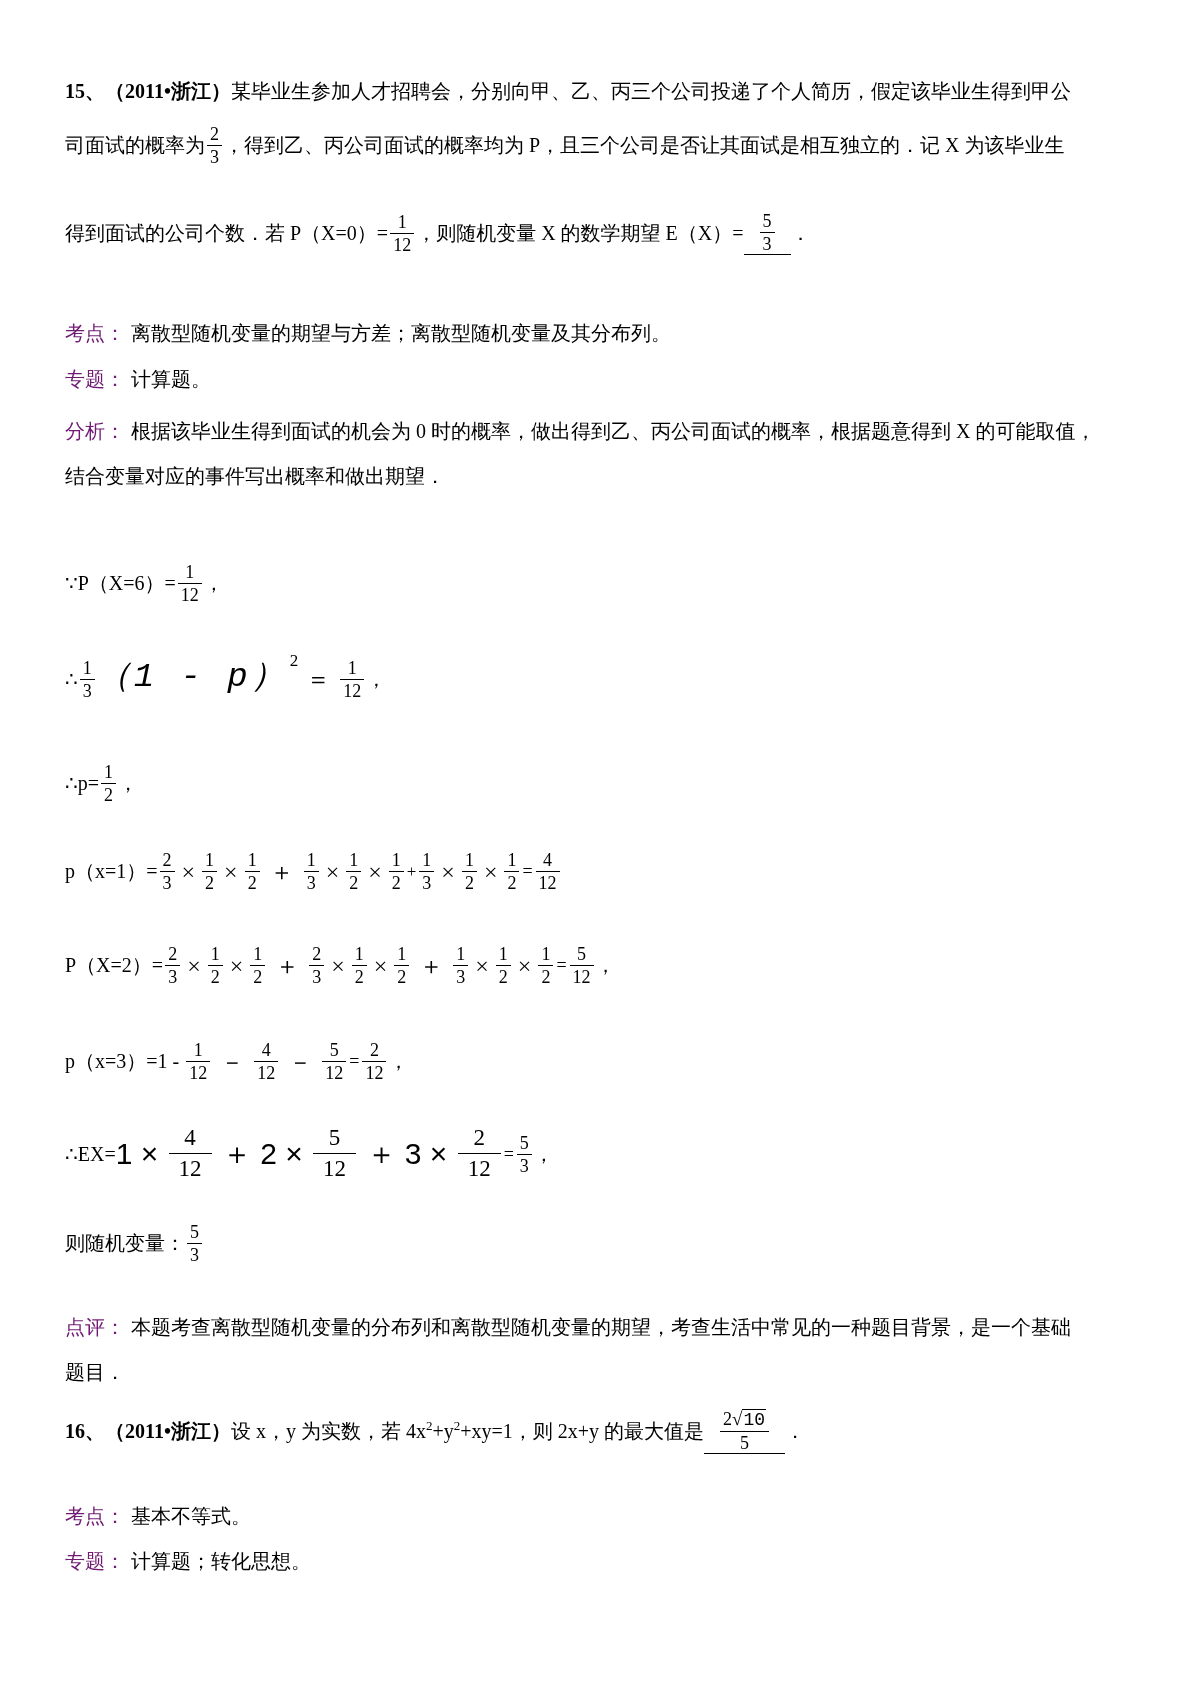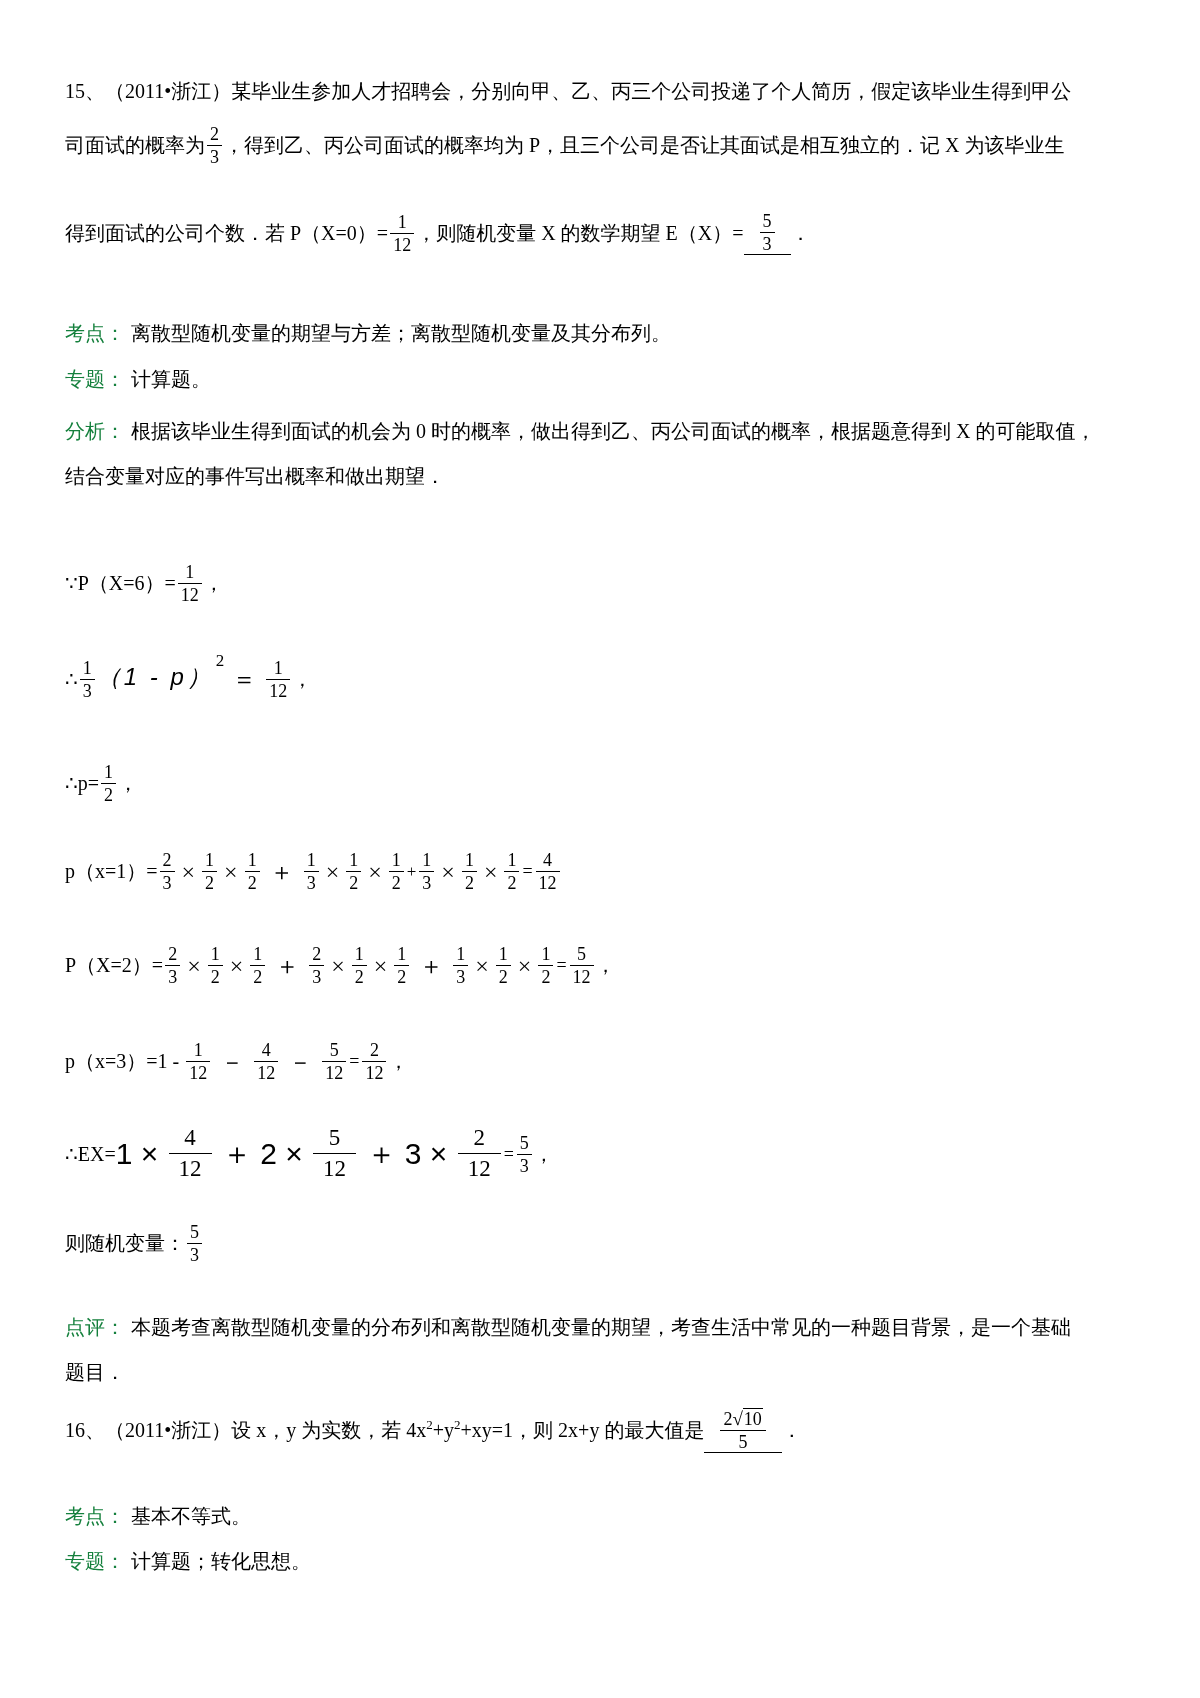--- a/index.html
+++ b/index.html
@@ -12,22 +12,22 @@
     font-family:"Liberation Serif","DejaVu Serif",serif;
     overflow:hidden;
   }
   .line {
     position:absolute;
     left:65px;
     white-space:nowrap;
     font-size:20px;
     line-height:1.5;
   }
-  .blue { color:#15803d; margin-right:6px;text-align:right; }
-  .bold { font-weight:normal; }
+  .blue { color:#701a75; margin-right:6px;text-align:right; }
+  .bold { font-weight:bold; }
   
   .frac {
     display:inline-block;
     vertical-align:middle;
     text-align:center;
     font-size:18px;
     line-height:1.12;
     margin:0 2px;
     position:relative;
     top:-2px;
@@ -42,39 +42,39 @@
   .op    { font-size:24px; vertical-align:middle; margin:0 8px; position:relative; top:-2px; }
   .tight { font-size:17px; vertical-align:middle; margin:0 1px; position:relative; top:-2px; }
   .eqt   { font-size:18px; vertical-align:middle; margin:0 1px; position:relative; top:-2px; }
   .bigtxt {
     font-size:30px;
     vertical-align:middle;
     position:relative; top:-3px;
     font-family:"Liberation Sans","DejaVu Sans",sans-serif;
   }
   .bigit {
-    font-size:24px;
+    font-size:34px;
     font-style:italic;
     letter-spacing:3px;
     vertical-align:middle;
     position:relative; top:-4px;
-    font-family:Liberation Sans, sans-serif;
+    font-family:Liberation Mono, monospace;
   }
   .bigsup { font-size:17px; vertical-align:20px; margin-left:2px; }
   .sup    { font-size:13px; vertical-align:8px; }
   .blank {
     display:inline-block;
     border-bottom:1.5px solid #000;
     padding:0 16px;
     vertical-align:middle;
     position:relative; top:-2px;
   }
   .blank .frac { top:0; margin:0; }
   .rad { font-size:19px; }
-  .radbody { border-top:1.3px solid #000; padding:0 1px; }
+  .radbody { border-top:1.3px solid #000; padding:0 1px;font-family:Liberation Mono, monospace; }
 </style>
 </head>
 <body>
 
 <div class="page">
 
   <div class="line" style="top:76px"><span class="bold">15、（2011•浙江）</span><span>某毕业生参加人才招聘会，分别向甲、乙、丙三个公司投递了个人简历，假定该毕业生得到甲公</span></div>
   <div class="line" style="top:126px"><span>司面试的概率为</span><span class="frac"><span class="fn">2</span><span class="fd">3</span></span><span>，得到乙、丙公司面试的概率均为 P，且三个公司是否让其面试是相互独立的．记 X 为该毕业生</span></div>
   <div class="line" style="top:213px"><span>得到面试的公司个数．若 P（X=0）=</span><span class="frac"><span class="fn">1</span><span class="fd">12</span></span><span>，则随机变量 X 的数学期望 E（X）=</span><span class="blank"><span class="frac"><span class="fn">5</span><span class="fd">3</span></span></span><span>．</span></div>
 

